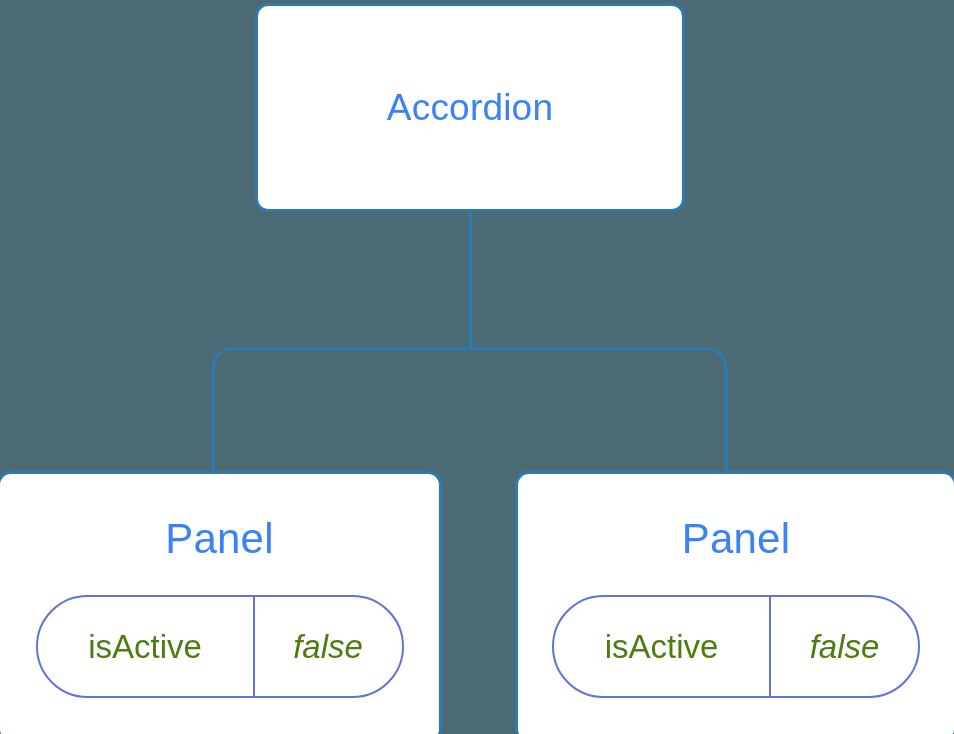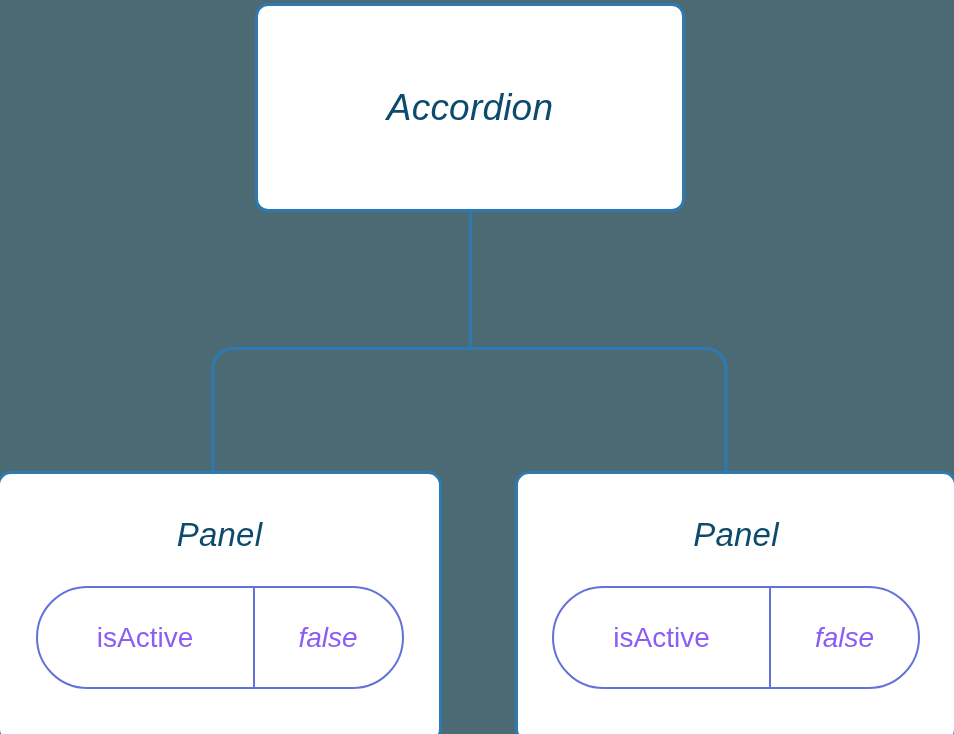--- a/index.html
+++ b/index.html
@@ -46,24 +46,23 @@
 
   #node-accordion {
     left: 255px;
     top: 3px;
     width: 430px;
     height: 209px;
     justify-content: center;
   }
 
   .node-title {
-    color: #0c4a6e;
+    color: #3b82f6;
     letter-spacing: 0.2px;
     white-space: nowrap;
-    font-style: italic;
   }
 
   #node-accordion .node-title {
     font-size: 37px;
     line-height: 1;
   }
 
   
   .panel-box {
     top: 471px;
@@ -76,21 +75,21 @@
     left: -3px;
     width: 445px;
   }
 
   #node-panel-1 {
     left: 515px;
     width: 442px;
   }
 
   .panel-box .node-title {
-    font-size: 33px;
+    font-size: 42px;
     line-height: 1;
   }
 
   
   .prop-pill {
     margin-top: 35px;
     height: 103px;
     box-sizing: border-box;
     border: 2px solid #6272d8;
     border-radius: 52px;
@@ -101,22 +100,22 @@
   }
 
   #node-panel-0 .prop-pill { width: 368px; }
   #node-panel-1 .prop-pill { width: 368px; }
 
   .prop-key,
   .prop-value {
     display: flex;
     align-items: center;
     justify-content: center;
-    color: #8b5cf6;
-    font-size: 28px;
+    color: #4d7c0f;
+    font-size: 33px;
     line-height: 1;
     white-space: nowrap;
   }
 
   .prop-key {
     flex: 0 0 215px;
     border-right: 2px solid #6272d8;
   }
 
   .prop-value {

